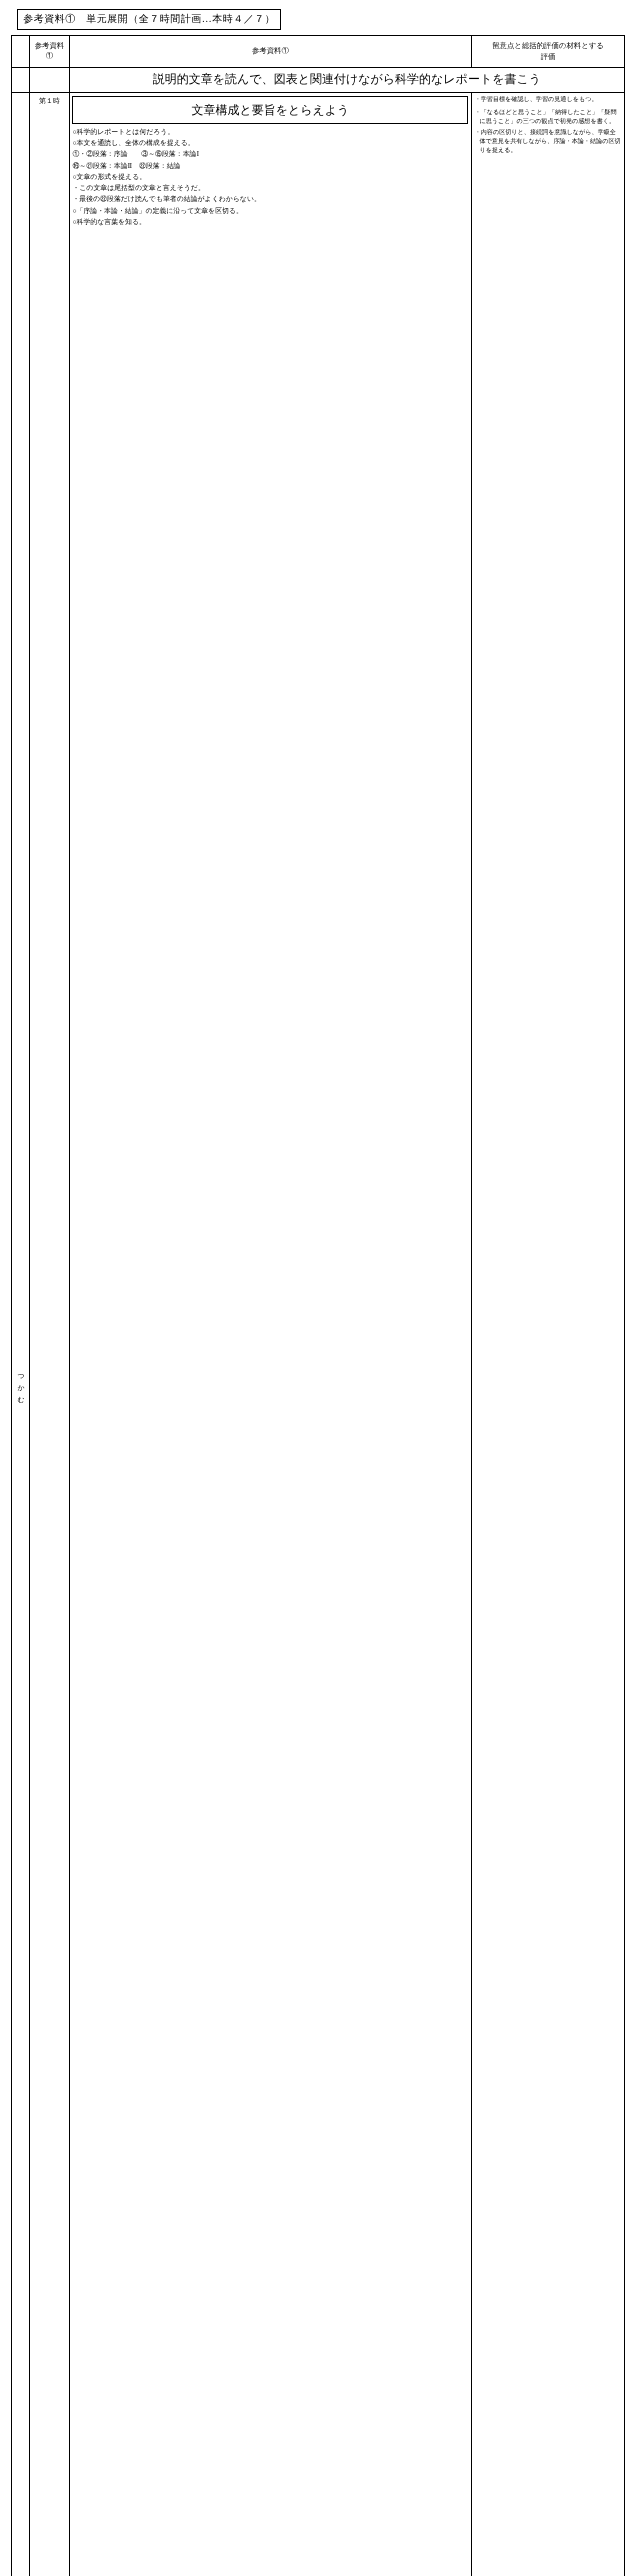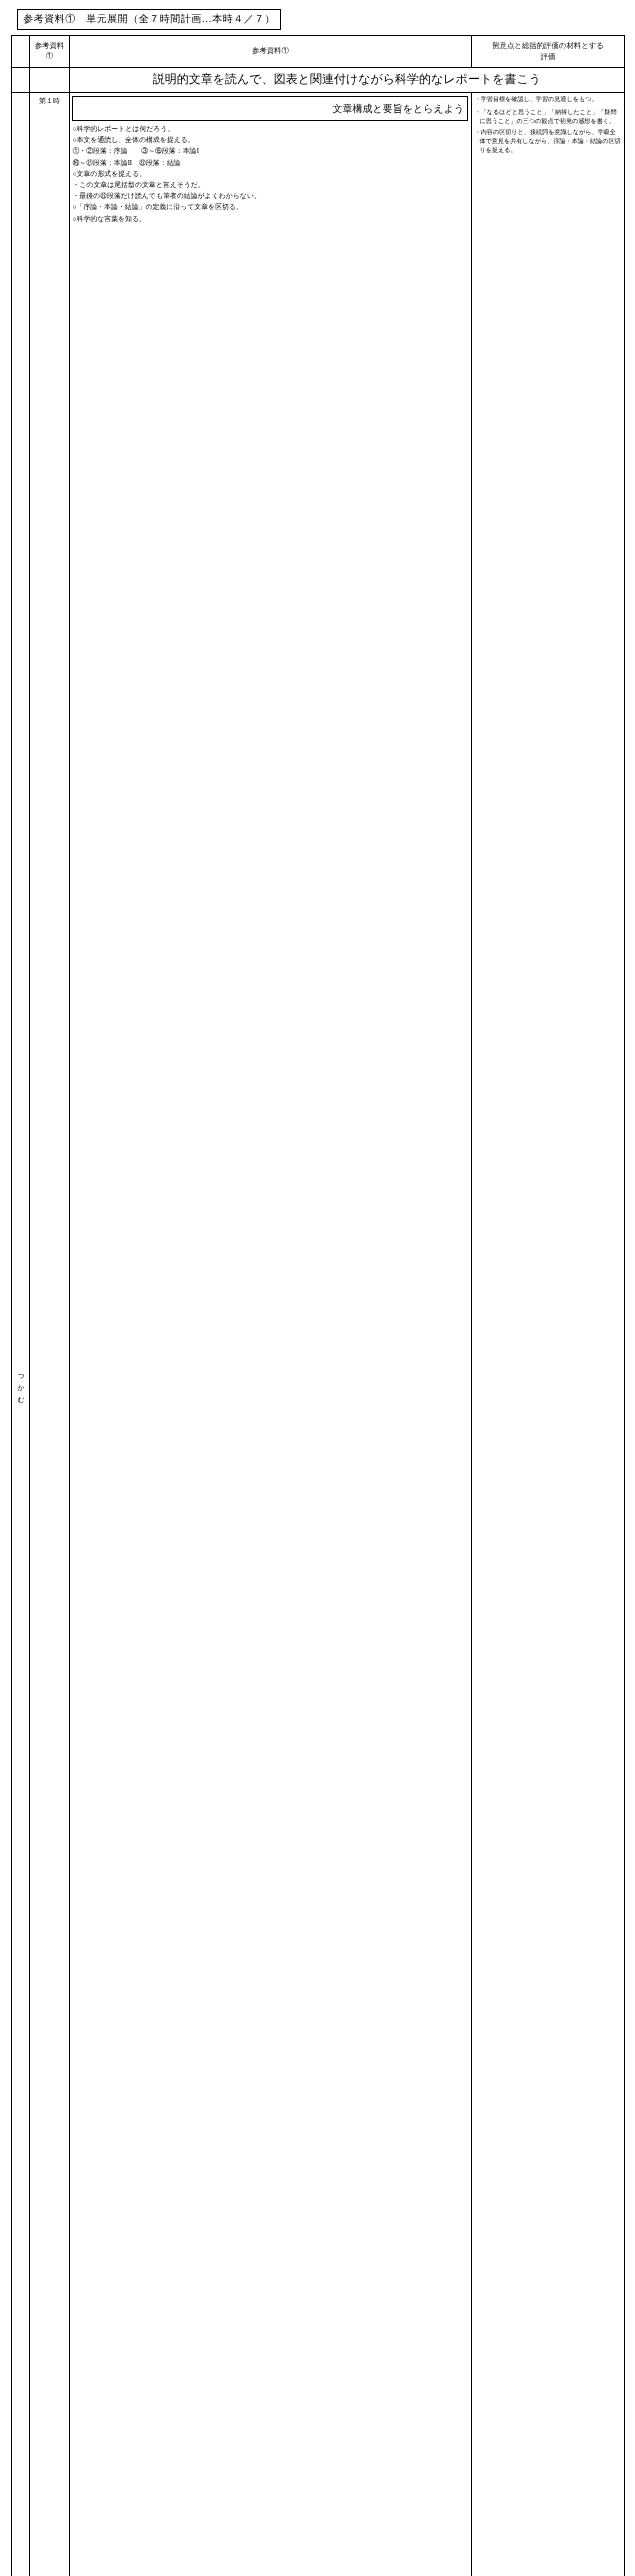--- a/index.html
+++ b/index.html
@@ -74,22 +74,22 @@
     font-size: 6.9px;
     line-height: 1.7;
     padding-top: 5.3px;
   }
   .hours-main { display:block; }
 
   
   .act { font-size: 6.9px; line-height: 1.55; }
   .mondai {
     border: 0.5px solid #000;
-    text-align: right;
-    font-size: 10px;
+    text-align: center;
+    font-size: 12px;
     padding: 3.7px 3.2px 4.2px 3.2px;
     margin: 1.1px 0 2.6px 0;
   }
   .ln  { margin: 0 0 0.5px 0; white-space: normal; }
 
   
   .eval { font-size: 6.1px; line-height: 1.5; }
   .eval .b { display: block; text-indent: -4.8px; padding-left: 4.8px; margin-bottom: 1.1px; }
   .eval .gap { height: 3.2px; }
 </style>

